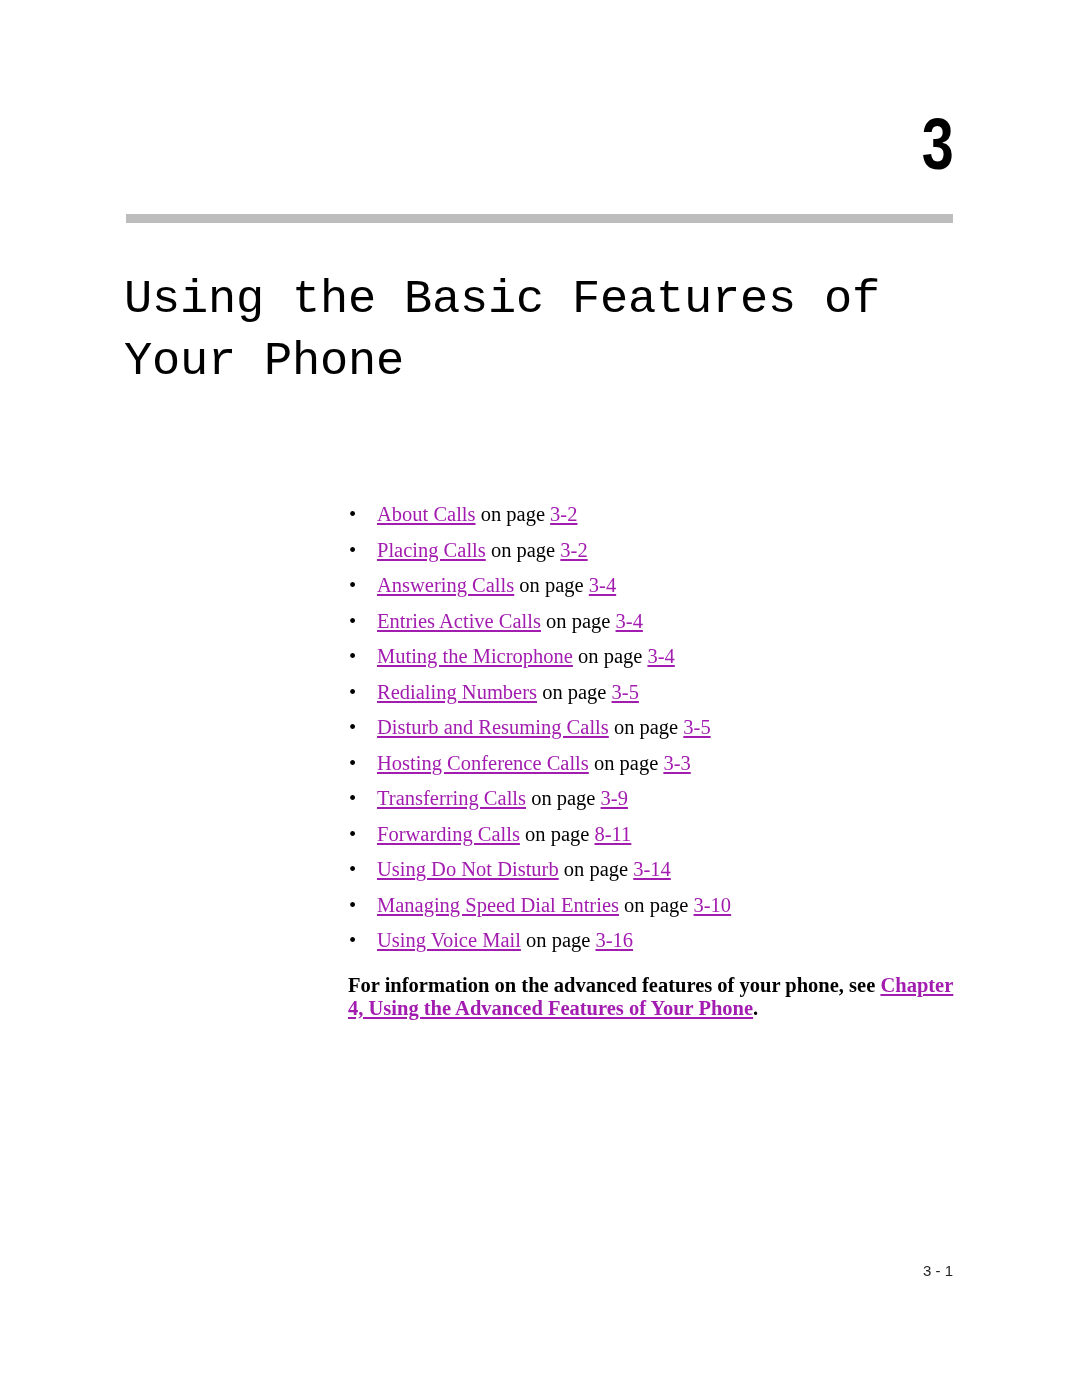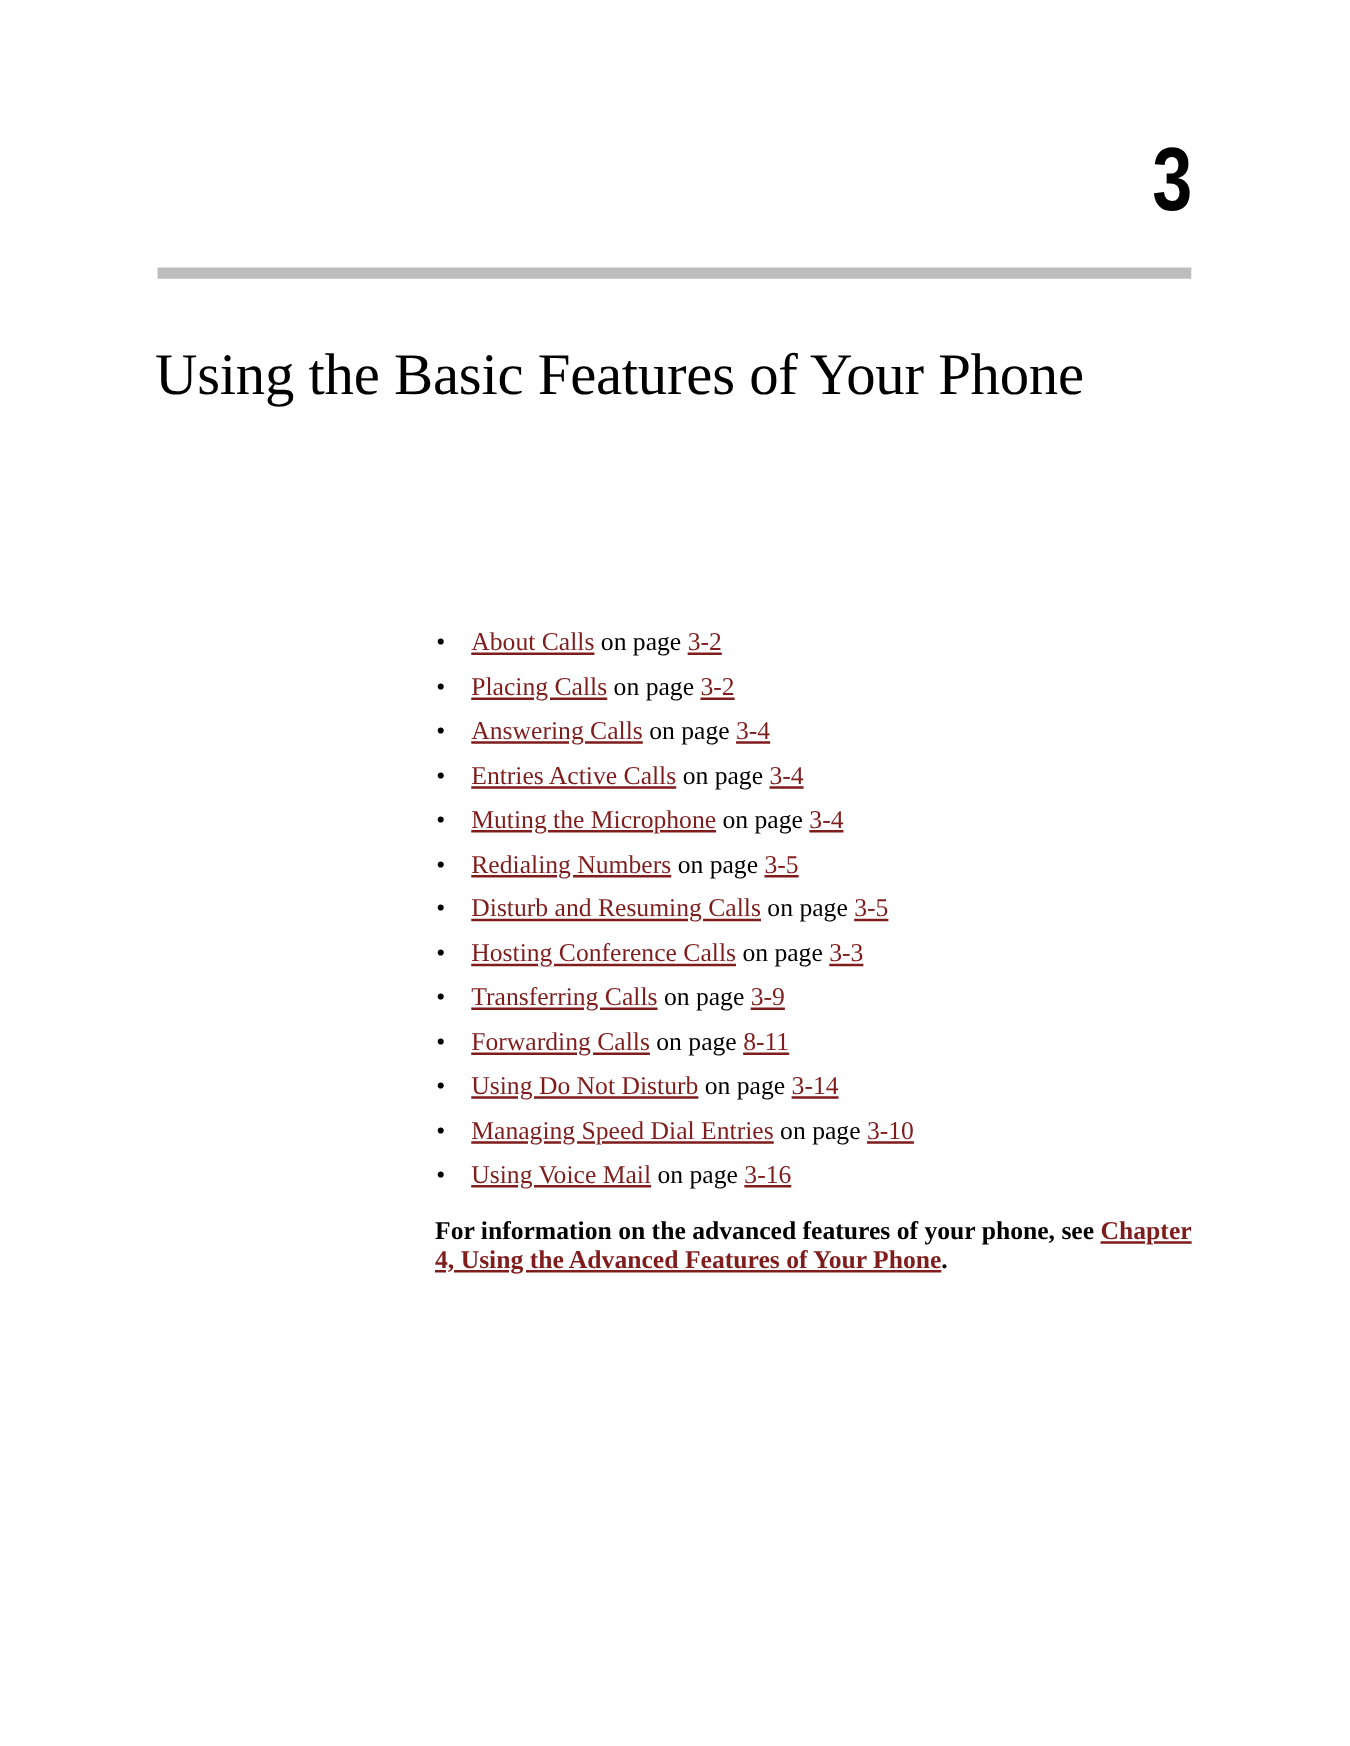--- a/index.html
+++ b/index.html
@@ -42,21 +42,21 @@
     width: 827px;
     height: 9px;
     background: #bdbdbd;
   }
 
   .chapter-title {
     position: absolute;
     left: 124px;
     top: 238px;
     width: 790px;
-    font-family: Liberation Serif, serif;
+    font-family: Liberation Mono, monospace;
     font-weight: 300;
     font-size: 47px;
     line-height: 62px;
     color: #000000;
     letter-spacing: -0.2px;
   }
 
   
   .body-col {
     position: absolute;
@@ -91,21 +91,21 @@
   .topic-bullet {
     position: absolute;
     left: 1px;
     top: 0;
     font-size: 20.5px;
     line-height: 22px;
     color: #000000;
   }
 
   .link {
-    color: #7f1d1d;
+    color: #a21caf;
   }
 
   .plain {
     color: #000000;
   }
 
   .closing-para {
     margin: 9px 0 0 0;
     font-size: 20.5px;
     line-height: 23px;
@@ -154,14 +154,15 @@
         <li class="topic-item"><span class="topic-bullet">•</span><a class="link" href="#">Managing Speed Dial Entries</a> <span class="plain">on page</span> <a class="link" href="#">3-10</a></li>
         <li class="topic-item"><span class="topic-bullet">•</span><a class="link" href="#">Using Voice Mail</a> <span class="plain">on page</span> <a class="link" href="#">3-16</a></li>
       </ul>
 
     <p class="closing-para">
       <span class="plain">For information on the advanced features of your phone, see </span><a class="link" href="#">Chapter 4, Using the Advanced Features of Your Phone</a><span class="plain">.</span>
     </p>
 
   </div>
 
+  <div class="page-footer">3 - 1</div>
 
 </div>
 
 </body></html>

